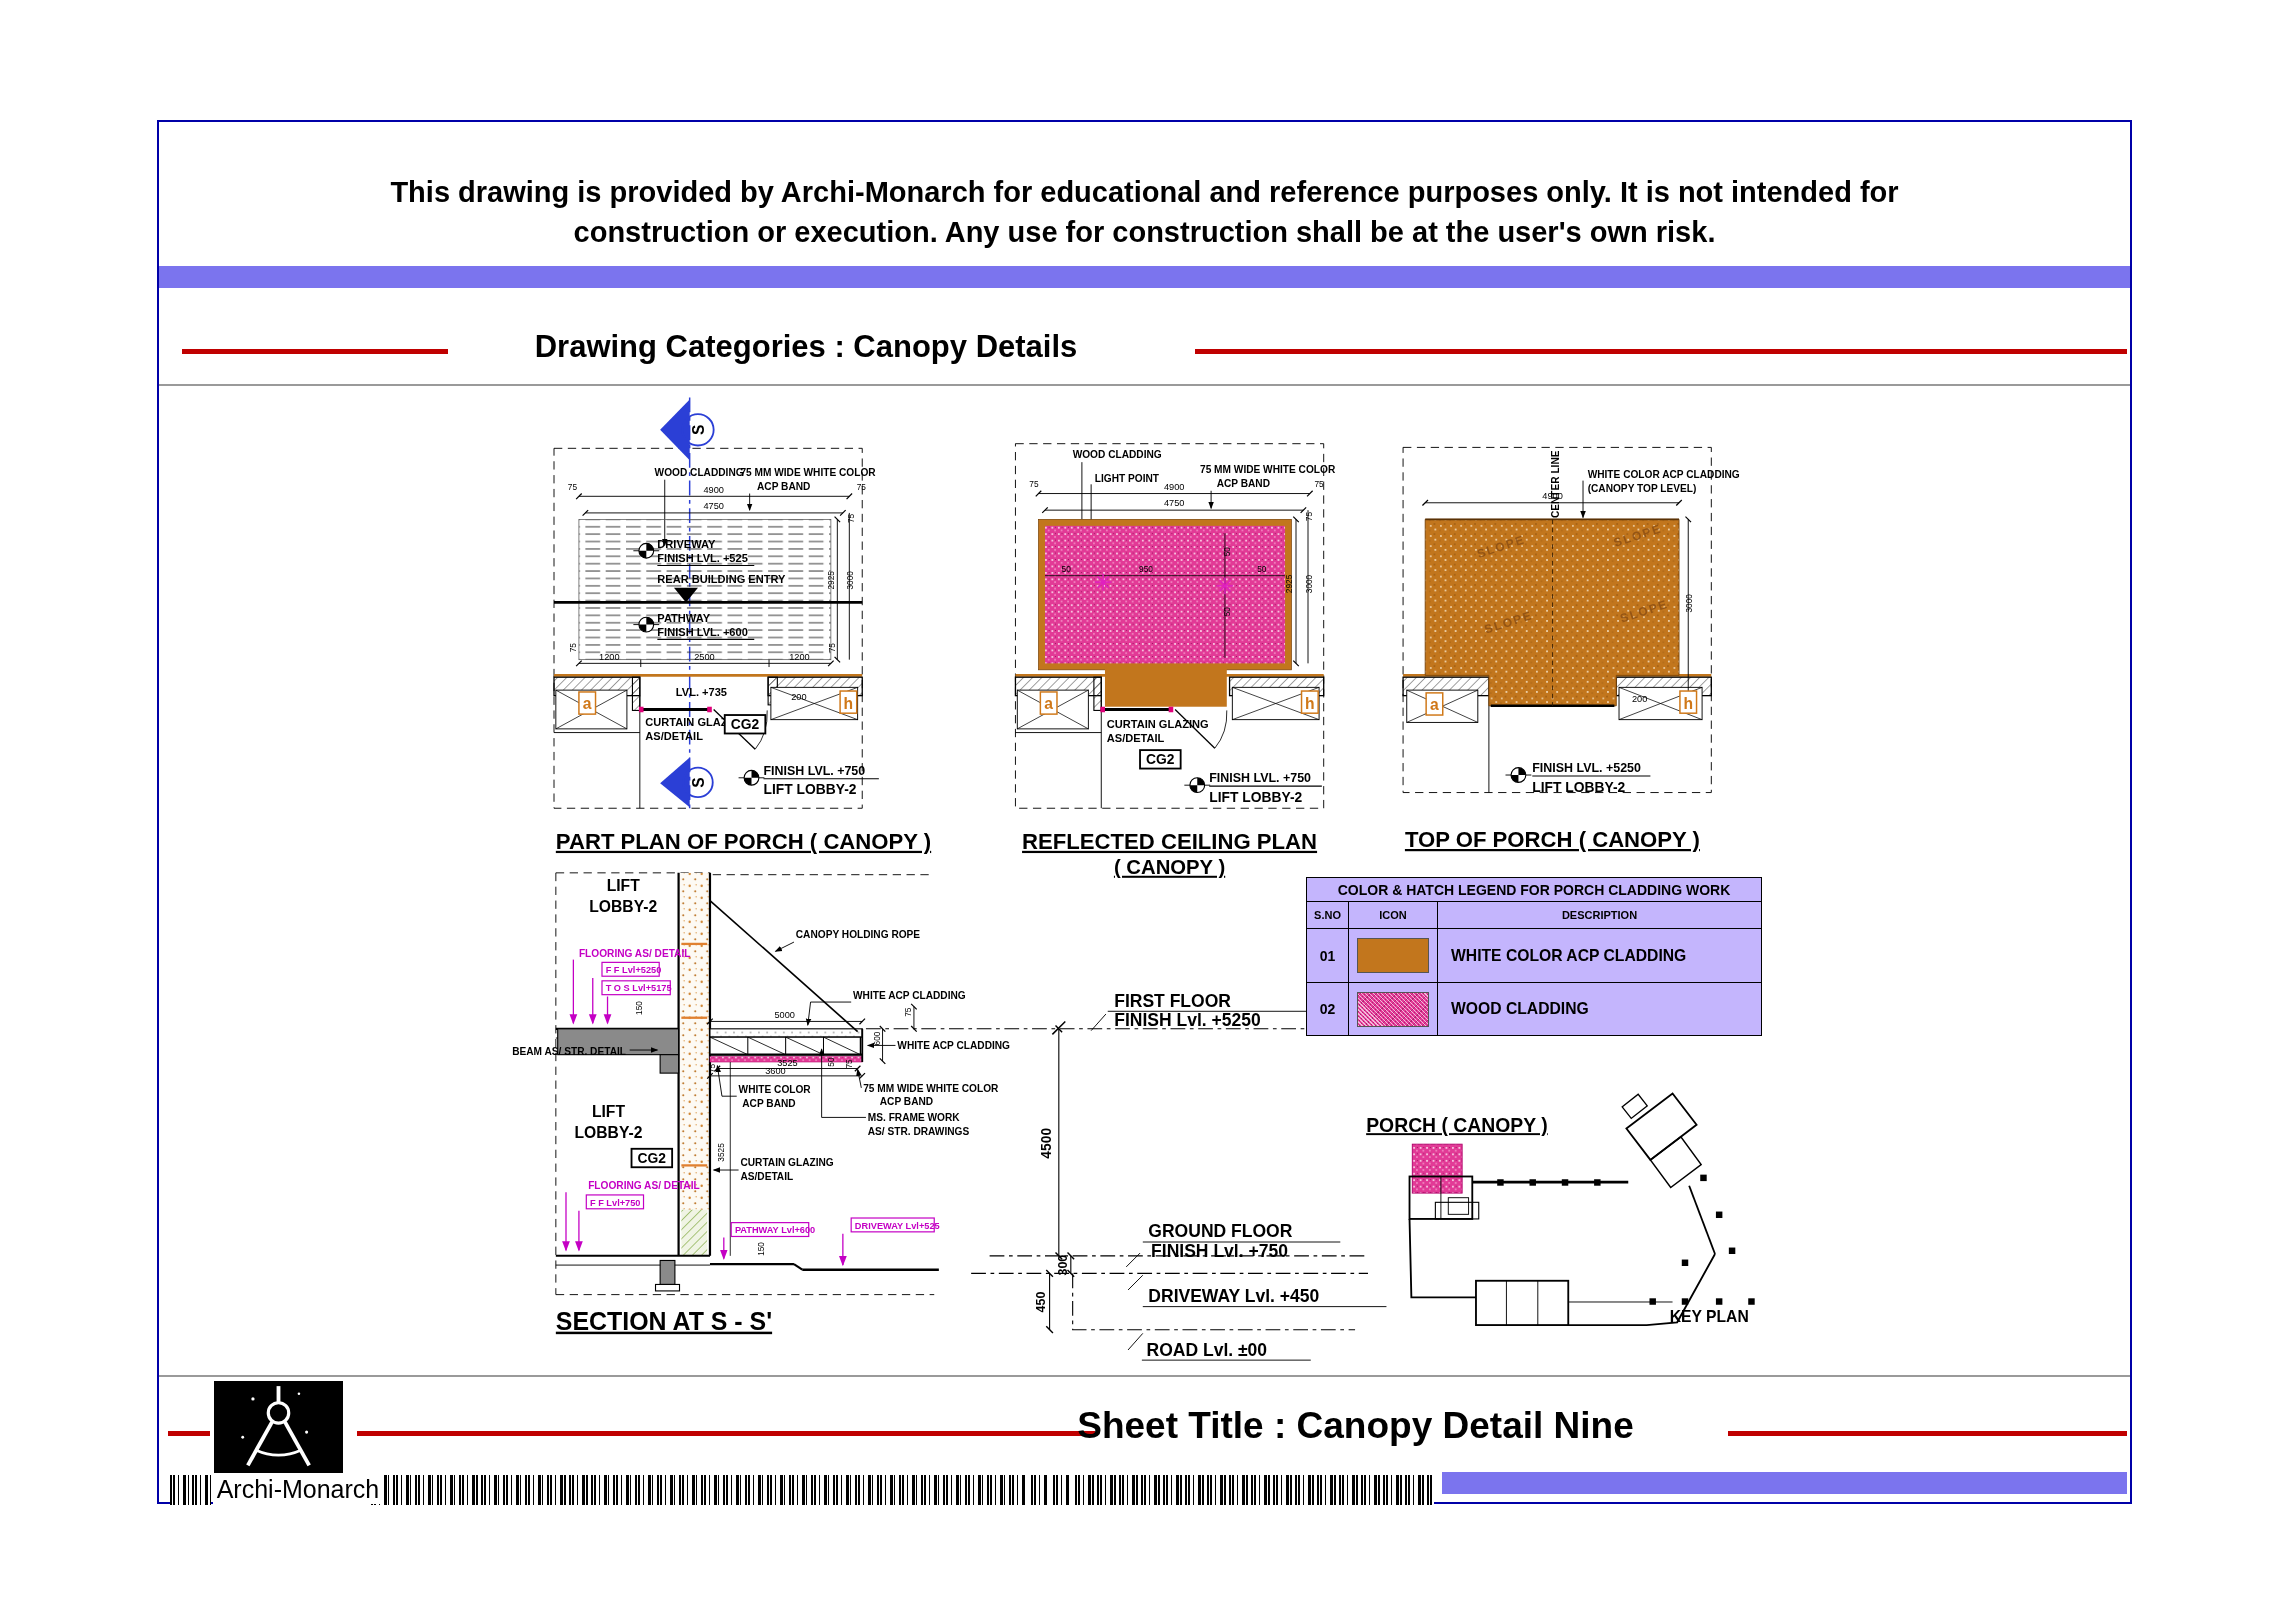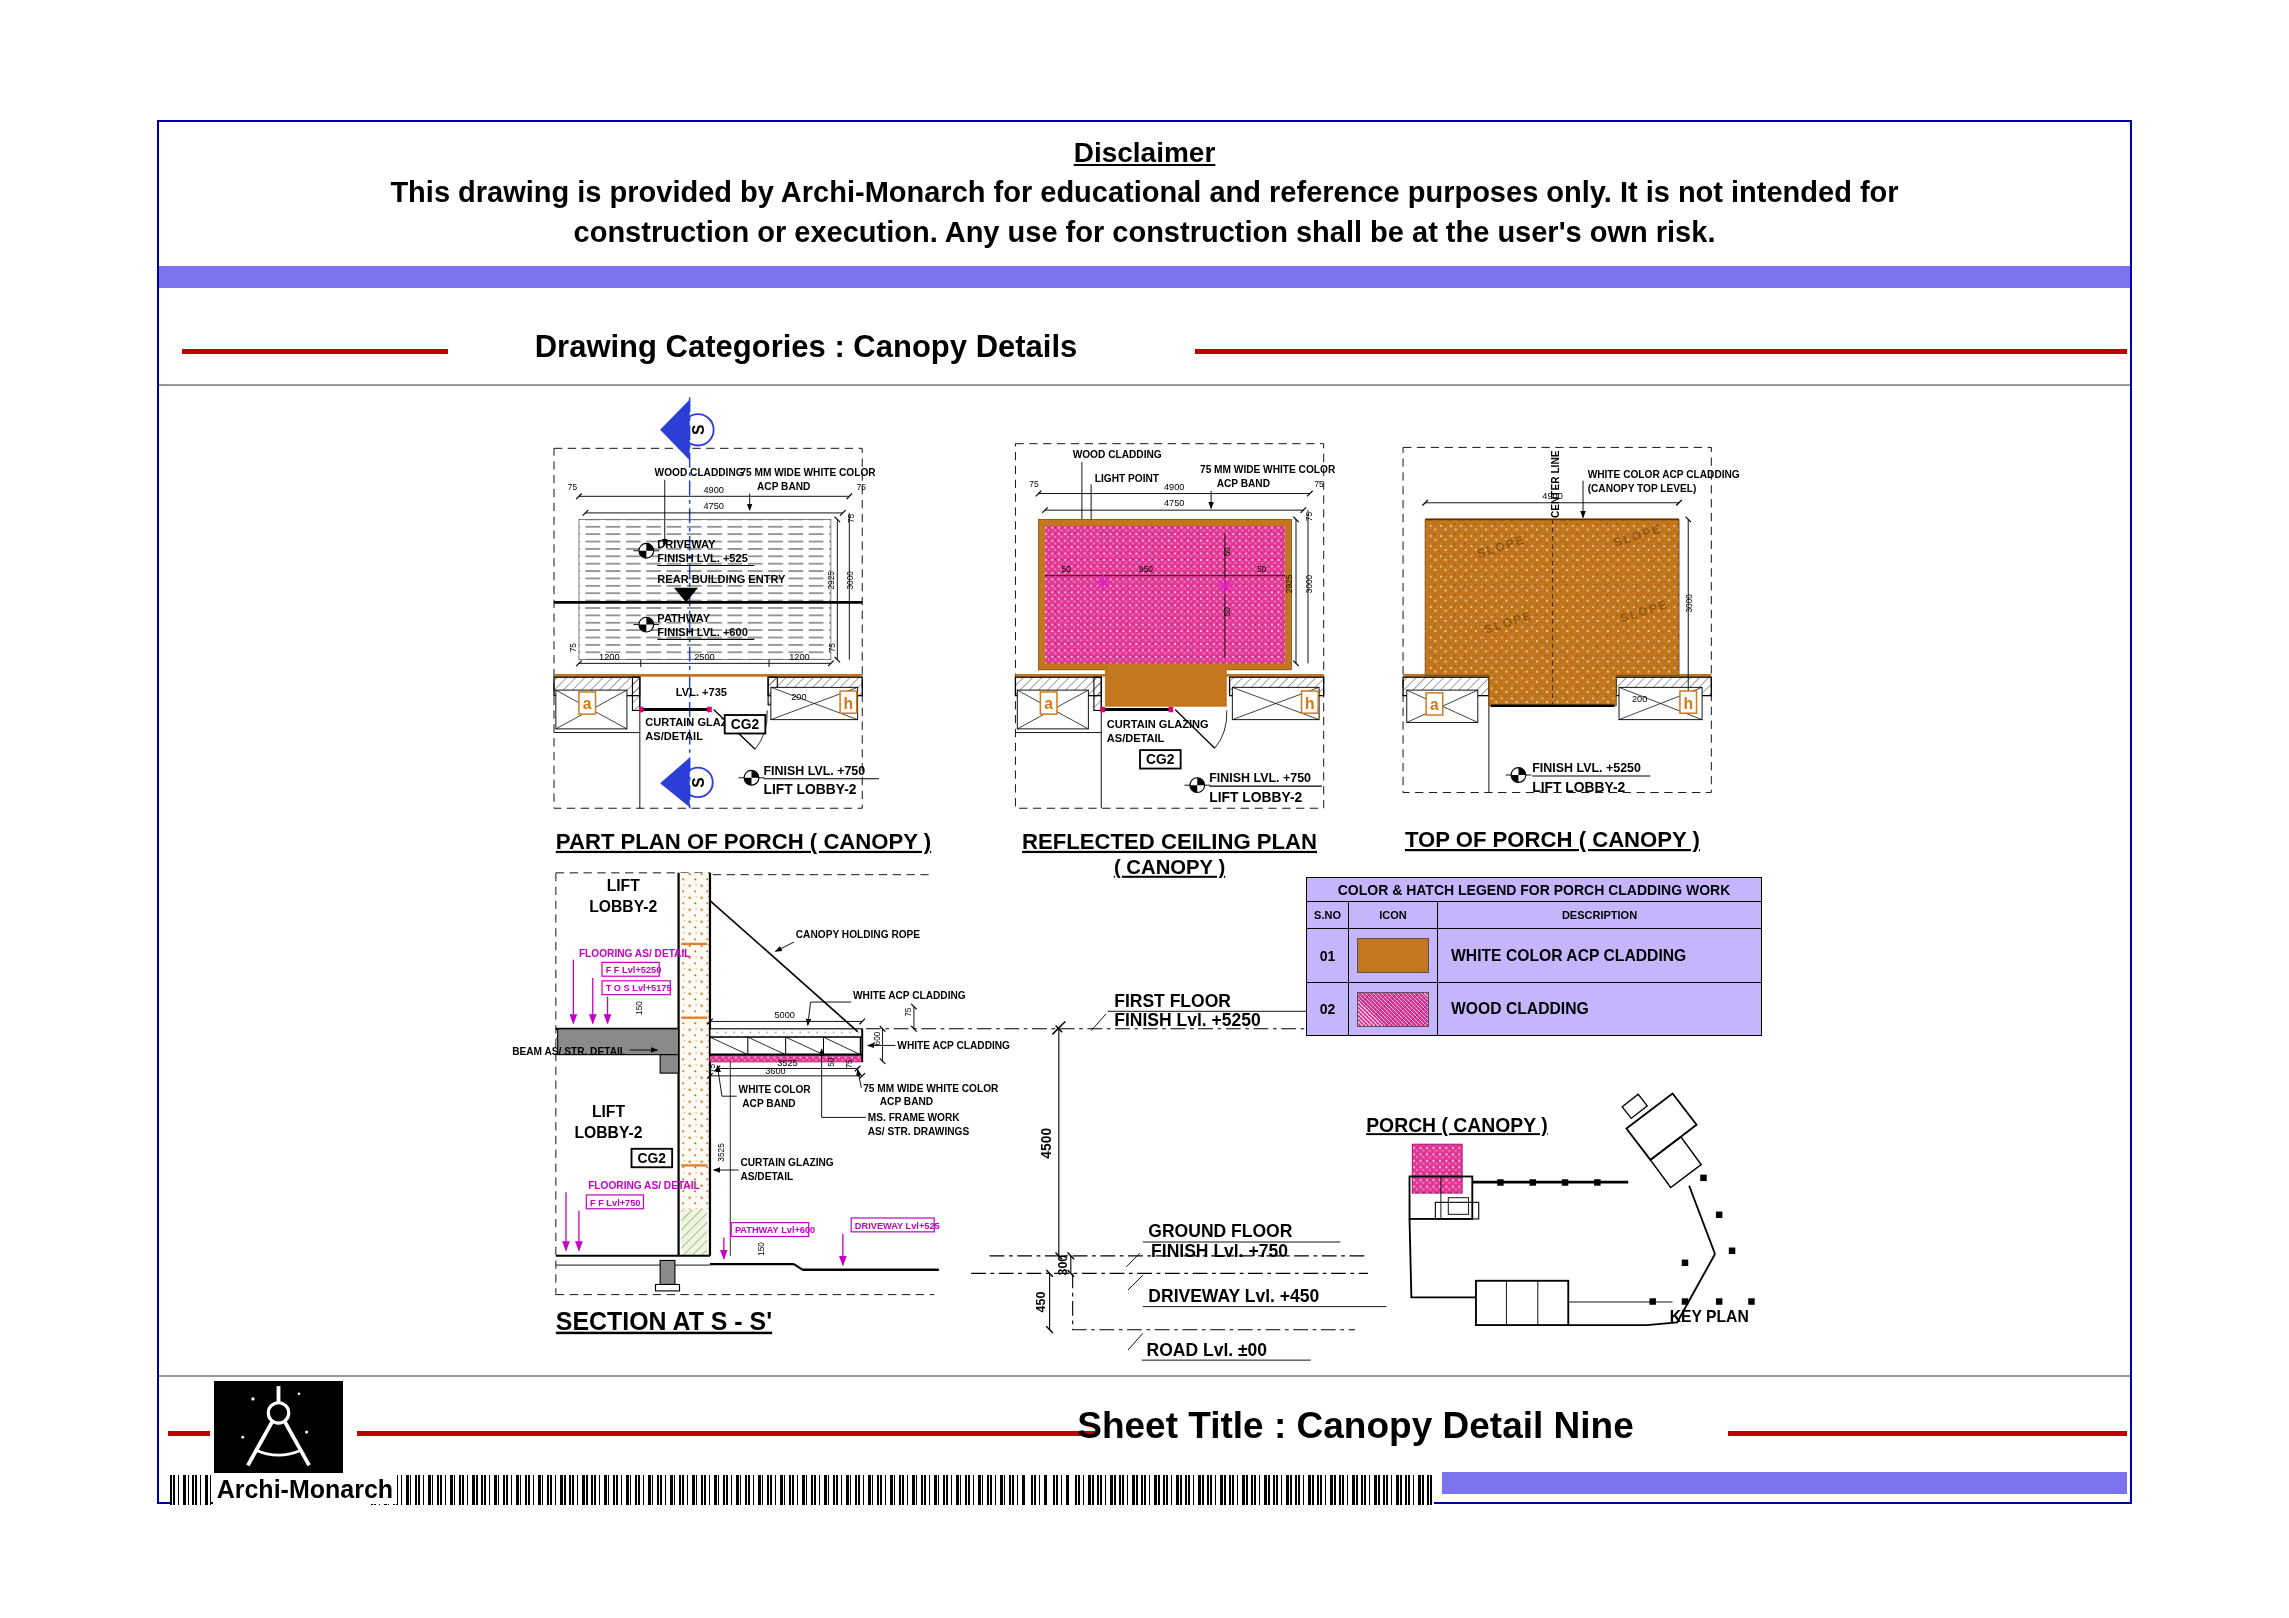--- a/index.html
+++ b/index.html
@@ -8,21 +8,21 @@
   .page{position:relative;width:2290px;height:1619px;background:#fff;overflow:hidden}
   .sheet{position:absolute;left:157px;top:120px;width:1975px;height:1384px;border:2.8px solid #0000a8;background:#fff}
   .abs{position:absolute}
   .disc-title{left:0;width:100%;top:14.8px;text-align:center;font-size:28px;font-weight:bold;text-decoration:underline}
   .disc-line{left:0;width:100%;text-align:center;font-size:29px;font-weight:bold}
   .bar{background:#7b74ee}
   .redline{background:#c00000;height:4.6px}
   .grayline{background:#9a9a9a;height:1.8px;left:0;width:100%}
   .cat-title{font-size:31px;font-weight:bold;text-align:center}
   .sheet-title{font-size:37px;font-weight:bold;text-align:center;white-space:nowrap}
-  .brand{font-size:25px;font-weight:bold;background:#fff;padding:0 3.7px;white-space:nowrap}
+  .brand{font-size:25px;font-weight:normal;background:#fff;padding:0 3.7px;white-space:nowrap}
   .barcode{background:repeating-linear-gradient(90deg,#000 0 1.8px,#fff 1.8px 2.8px,#000 2.8px 4.6px,#fff 4.6px 8.3px,#000 8.3px 9.2px,#fff 9.2px 13px,#000 13px 15.7px,#fff 15.7px 17.5px,#000 17.5px 18.5px,#fff 18.5px 22px)}
   .logo{background:#000}
   
   .legend{border:1.8px solid #000;background:#c4b5fd}
   .lg-title{border-bottom:1.8px solid #000;text-align:center;font-weight:bold;font-size:14px;line-height:24px;height:24px}
   .lg-head{display:flex;border-bottom:1.8px solid #000;height:27px;font-weight:bold;font-size:13px}
   .lg-row{display:flex;border-bottom:1.8px solid #000;align-items:center}
   .lg-row:last-child{border-bottom:none}
   .c-no{width:42px;text-align:center;border-right:1.8px solid #000;align-self:stretch;display:flex;align-items:center;justify-content:center;font-weight:bold;font-size:14px}
   .c-icon{width:89px;border-right:1.8px solid #000;align-self:stretch;display:flex;align-items:center;justify-content:center}
@@ -46,21 +46,20 @@
   .org{fill:#d07818;font-weight:bold}
   .mid{text-anchor:middle}
   .slope{font-size:13px;font-weight:bold;fill:#8a4d12;opacity:.8;letter-spacing:2px}
 </style>
 </head>
 <body>
 
 <div class="page">
   <div class="sheet">
 
-    <div class="abs disc-title">Disclaimer</div>
     <div class="abs disc-line" style="top:54px">This drawing is provided by Archi-Monarch for educational and reference purposes only. It is not intended for</div>
     <div class="abs disc-line" style="top:94px">construction or execution. Any use for construction shall be at the user's own risk.</div>
 
     <div class="abs bar" style="left:0;top:144px;width:100%;height:22px"></div>
 
     <div class="abs redline" style="left:23px;top:227px;width:266px"></div>
     <div class="abs cat-title" style="left:287px;top:207px;width:720px">Drawing Categories : Canopy Details</div>
     <div class="abs redline" style="left:1036px;top:227px;width:932px"></div>
     <div class="abs grayline" style="top:262px"></div>
 

